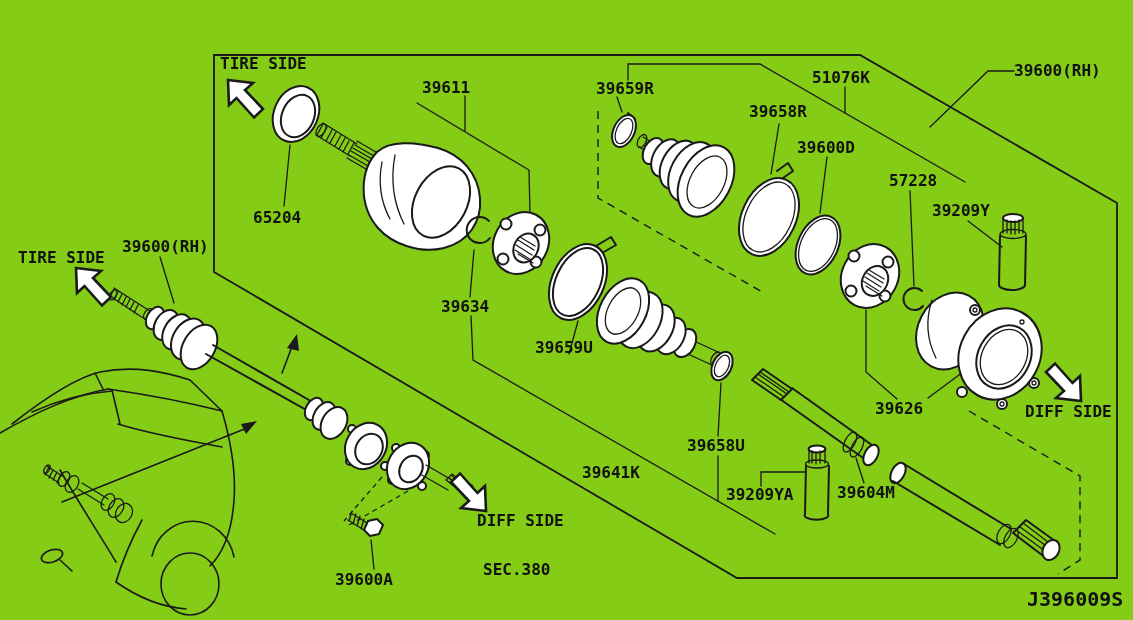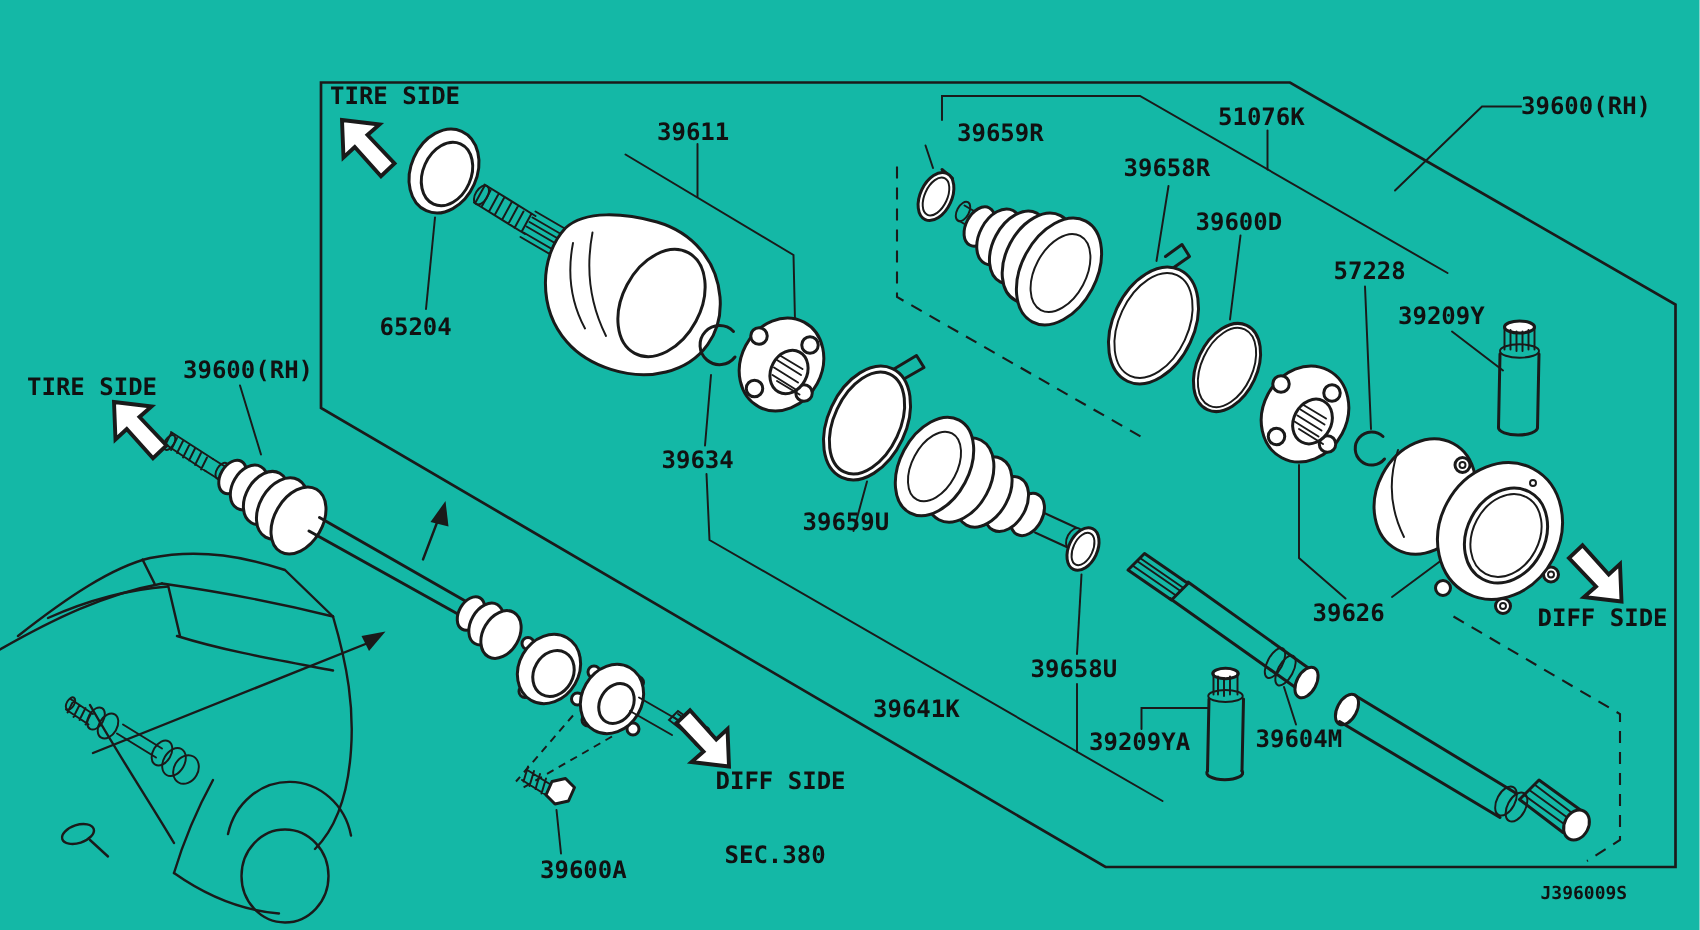--- a/index.html
+++ b/index.html
@@ -1,25 +1,25 @@
 <!DOCTYPE html>
 <html><head>
 <meta charset="utf-8">
 <style>
   html,body{margin:0;padding:0;background:#e8e8e8;}
   .stage{
-    position:relative;width:1133px;height:620px;background:#14b8a6;overflow:hidden;
+    position:relative;width:1133px;height:620px;background:#84cc16;overflow:hidden;
     font-family:"DejaVu Sans Mono","Liberation Mono",monospace;
   }
   .stage svg{position:absolute;left:0;top:0;}
   .lbl{
     position:absolute;font-size:16px;font-weight:bold;color:#111;
     white-space:nowrap;line-height:1;letter-spacing:0px;z-index:5;
   }
-  .lbl.code{font-size:12px;}
+  .lbl.code{font-size:20px;}
   svg .s2{stroke:#1a1a1a;stroke-width:2;fill:none;stroke-linecap:round;stroke-linejoin:round;}
   svg .s2w{stroke:#1a1a1a;stroke-width:2;fill:#ffffff;stroke-linejoin:round;}
   svg .s1{stroke:#1a1a1a;stroke-width:1.3;fill:none;stroke-linecap:round;}
   svg .s15{stroke:#1a1a1a;stroke-width:1.6;fill:none;stroke-linecap:round;stroke-linejoin:round;}
   svg .bd{stroke:#1a1a1a;stroke-width:1.8;fill:none;stroke-linejoin:miter;}
   svg .dash{stroke:#1a1a1a;stroke-width:1.4;fill:none;stroke-dasharray:8 6;}
   svg .dash2{stroke:#1a1a1a;stroke-width:1.3;fill:none;stroke-dasharray:5 4;}
   svg .solidfill{fill:#1a1a1a;stroke:none;}
   svg .hollow{fill:#ffffff;stroke:#1a1a1a;stroke-width:2.6;stroke-linejoin:miter;}
 </style>
@@ -294,36 +294,36 @@
   </g>
   <g>
     <path class="hollow" d="M1081,401 l-25,-3 l8,-7 l-18,-19 l9,-8.5 l17.5,19.5 l7.5,-7 z"></path>
   </g>
   <g>
     <path class="hollow" d="M486,511 l-25,-3 l8,-7 l-18,-19 l9,-8.5 l17.5,19.5 l7.5,-7 z"></path>
   </g>
 </svg>
 
   <div class="lbl" style="left:220px;top:56px;">TIRE SIDE</div>
-  <div class="lbl" style="left:438px;top:80px;">39611</div>
-  <div class="lbl" style="left:596px;top:81px;margin-left:42px;">39659R</div>
+  <div class="lbl" style="left:422px;top:80px;">39611</div>
+  <div class="lbl" style="left:596px;top:81px;">39659R</div>
   <div class="lbl" style="left:812px;top:70px;">51076K</div>
   <div class="lbl" style="left:1014px;top:63px;">39600(RH)</div>
   <div class="lbl" style="left:749px;top:104px;">39658R</div>
   <div class="lbl" style="left:797px;top:140px;">39600D</div>
   <div class="lbl" style="left:889px;top:173px;">57228</div>
   <div class="lbl" style="left:932px;top:203px;">39209Y</div>
   <div class="lbl" style="left:253px;top:210px;">65204</div>
   <div class="lbl" style="left:18px;top:250px;">TIRE SIDE</div>
   <div class="lbl" style="left:122px;top:239px;">39600(RH)</div>
   <div class="lbl" style="left:441px;top:299px;">39634</div>
   <div class="lbl" style="left:535px;top:340px;">39659U</div>
   <div class="lbl" style="left:875px;top:401px;">39626</div>
   <div class="lbl" style="left:1025px;top:404px;">DIFF SIDE</div>
   <div class="lbl" style="left:582px;top:465px;text-align:center;">39641K</div>
   <div class="lbl" style="left:687px;top:438px;">39658U</div>
   <div class="lbl" style="left:726px;top:487px;">39209YA</div>
   <div class="lbl" style="left:837px;top:485px;">39604M</div>
   <div class="lbl" style="left:477px;top:513px;">DIFF SIDE</div>
   <div class="lbl" style="left:483px;top:562px;">SEC.380</div>
-  <div class="lbl" style="left:360px;top:572px;">39600A</div>
+  <div class="lbl" style="left:335px;top:572px;">39600A</div>
   <div class="lbl code" style="left:1027px;top:589px;">J396009S</div>
 </div>
 
 </body></html>

